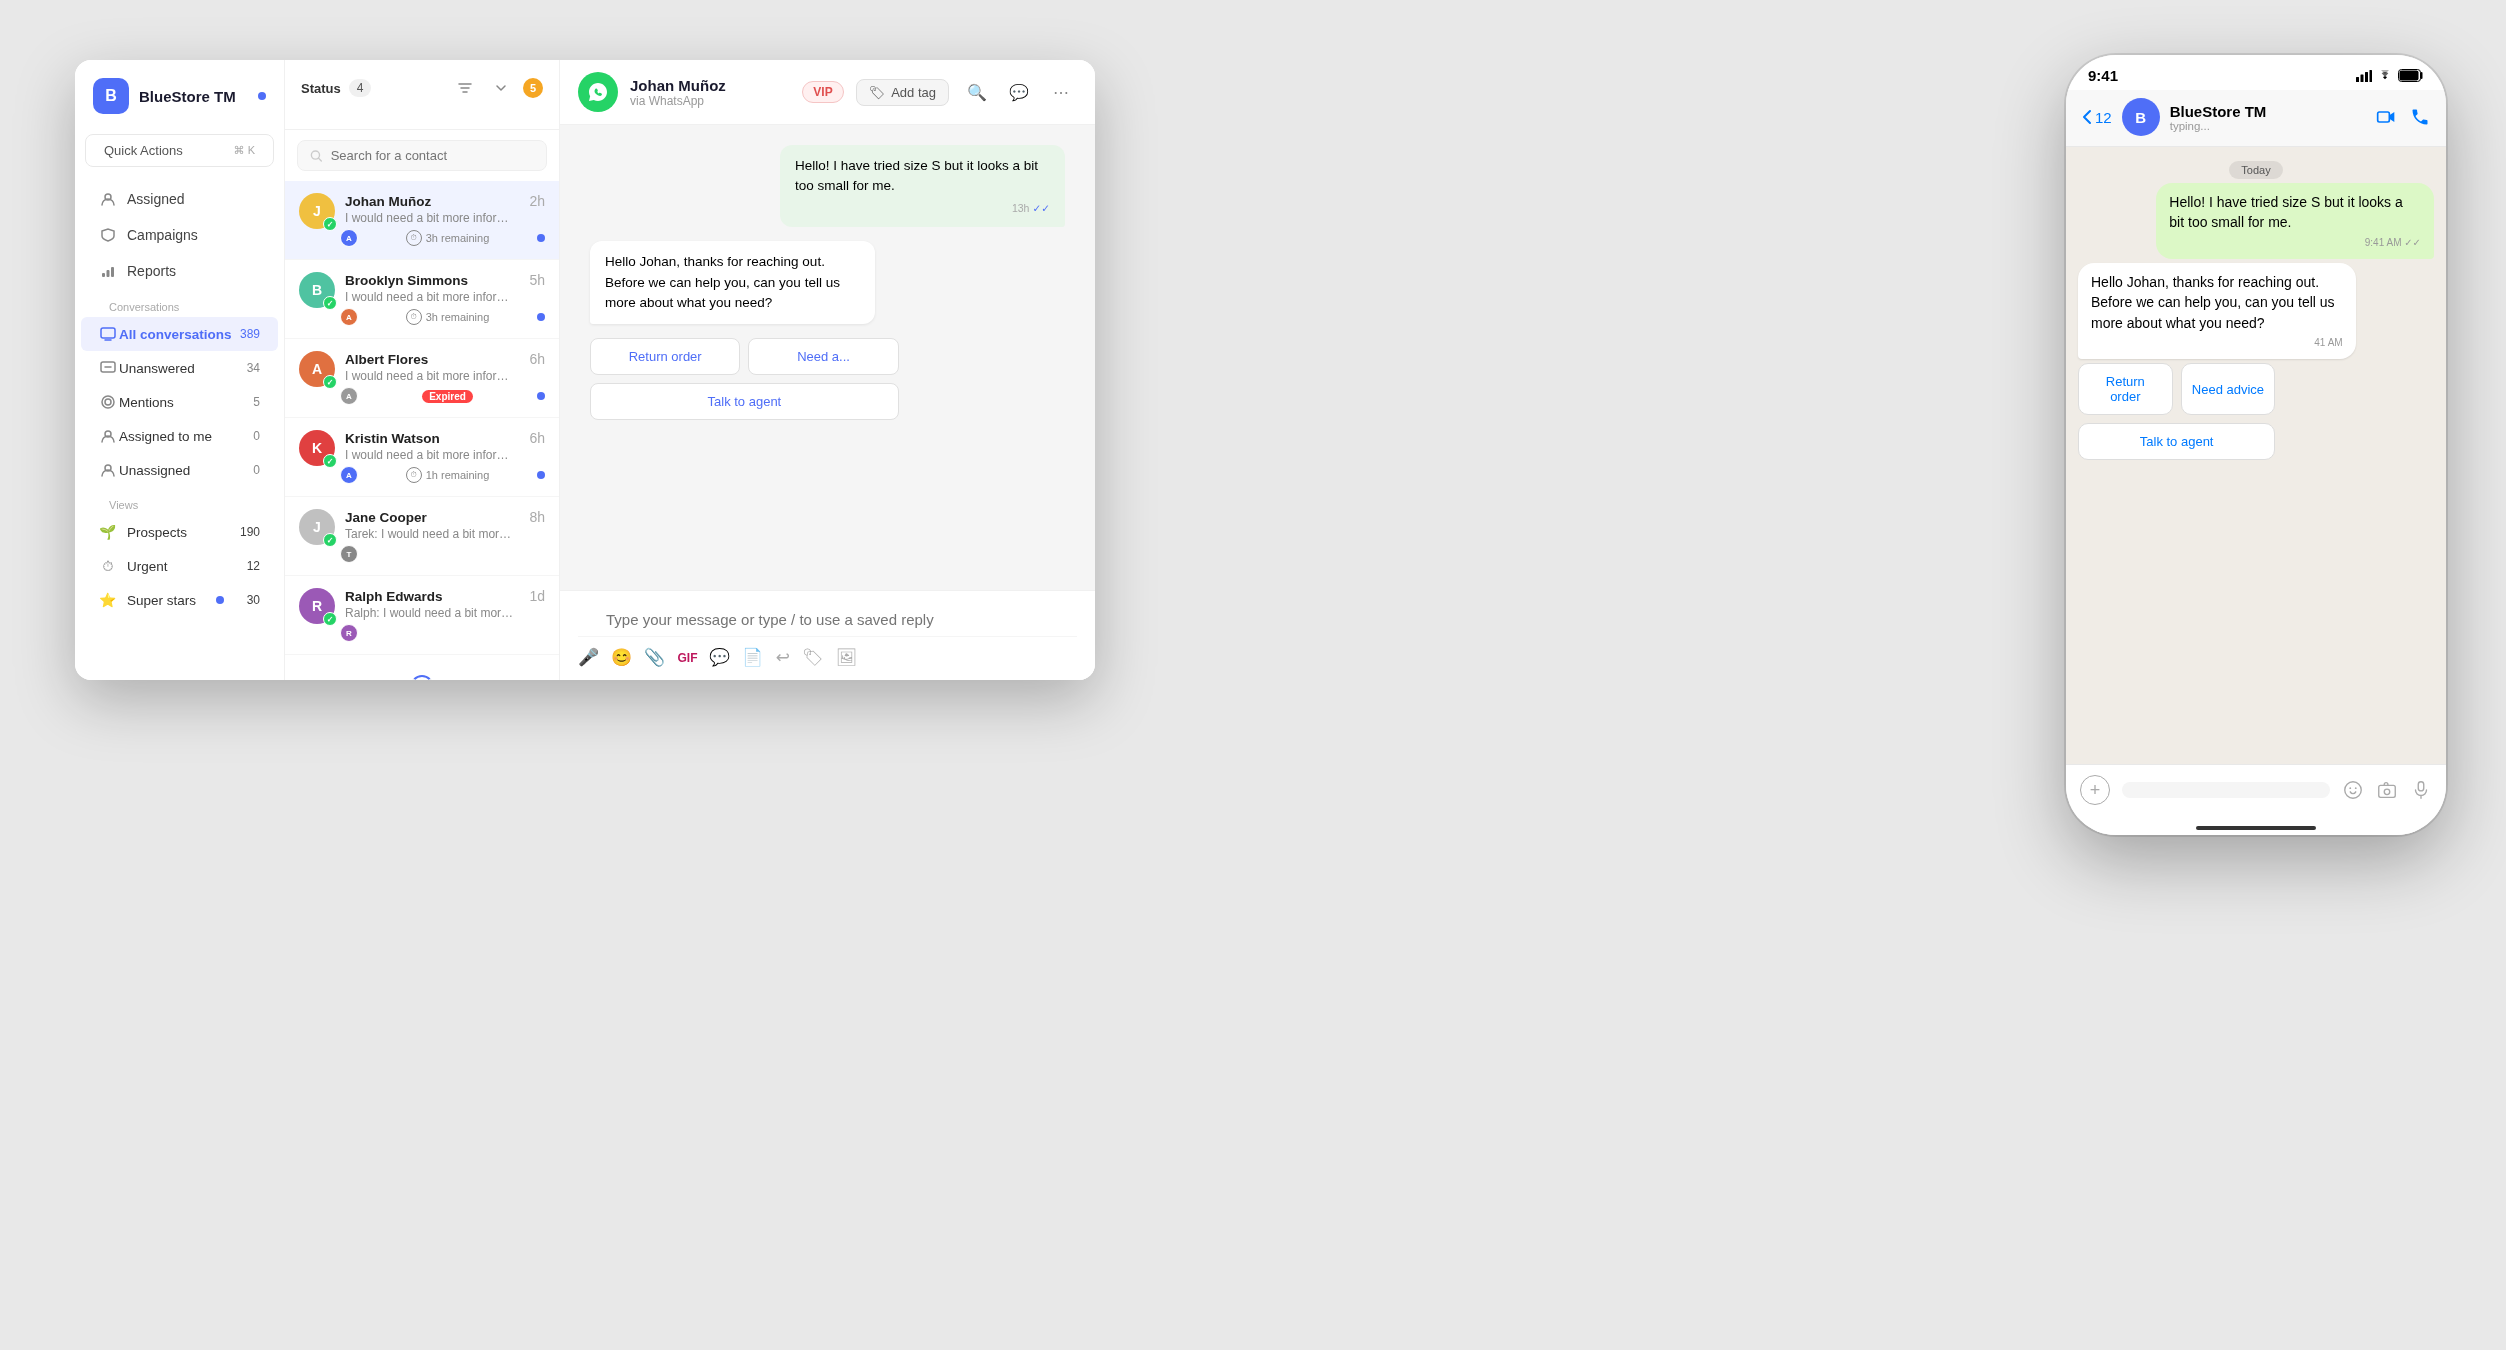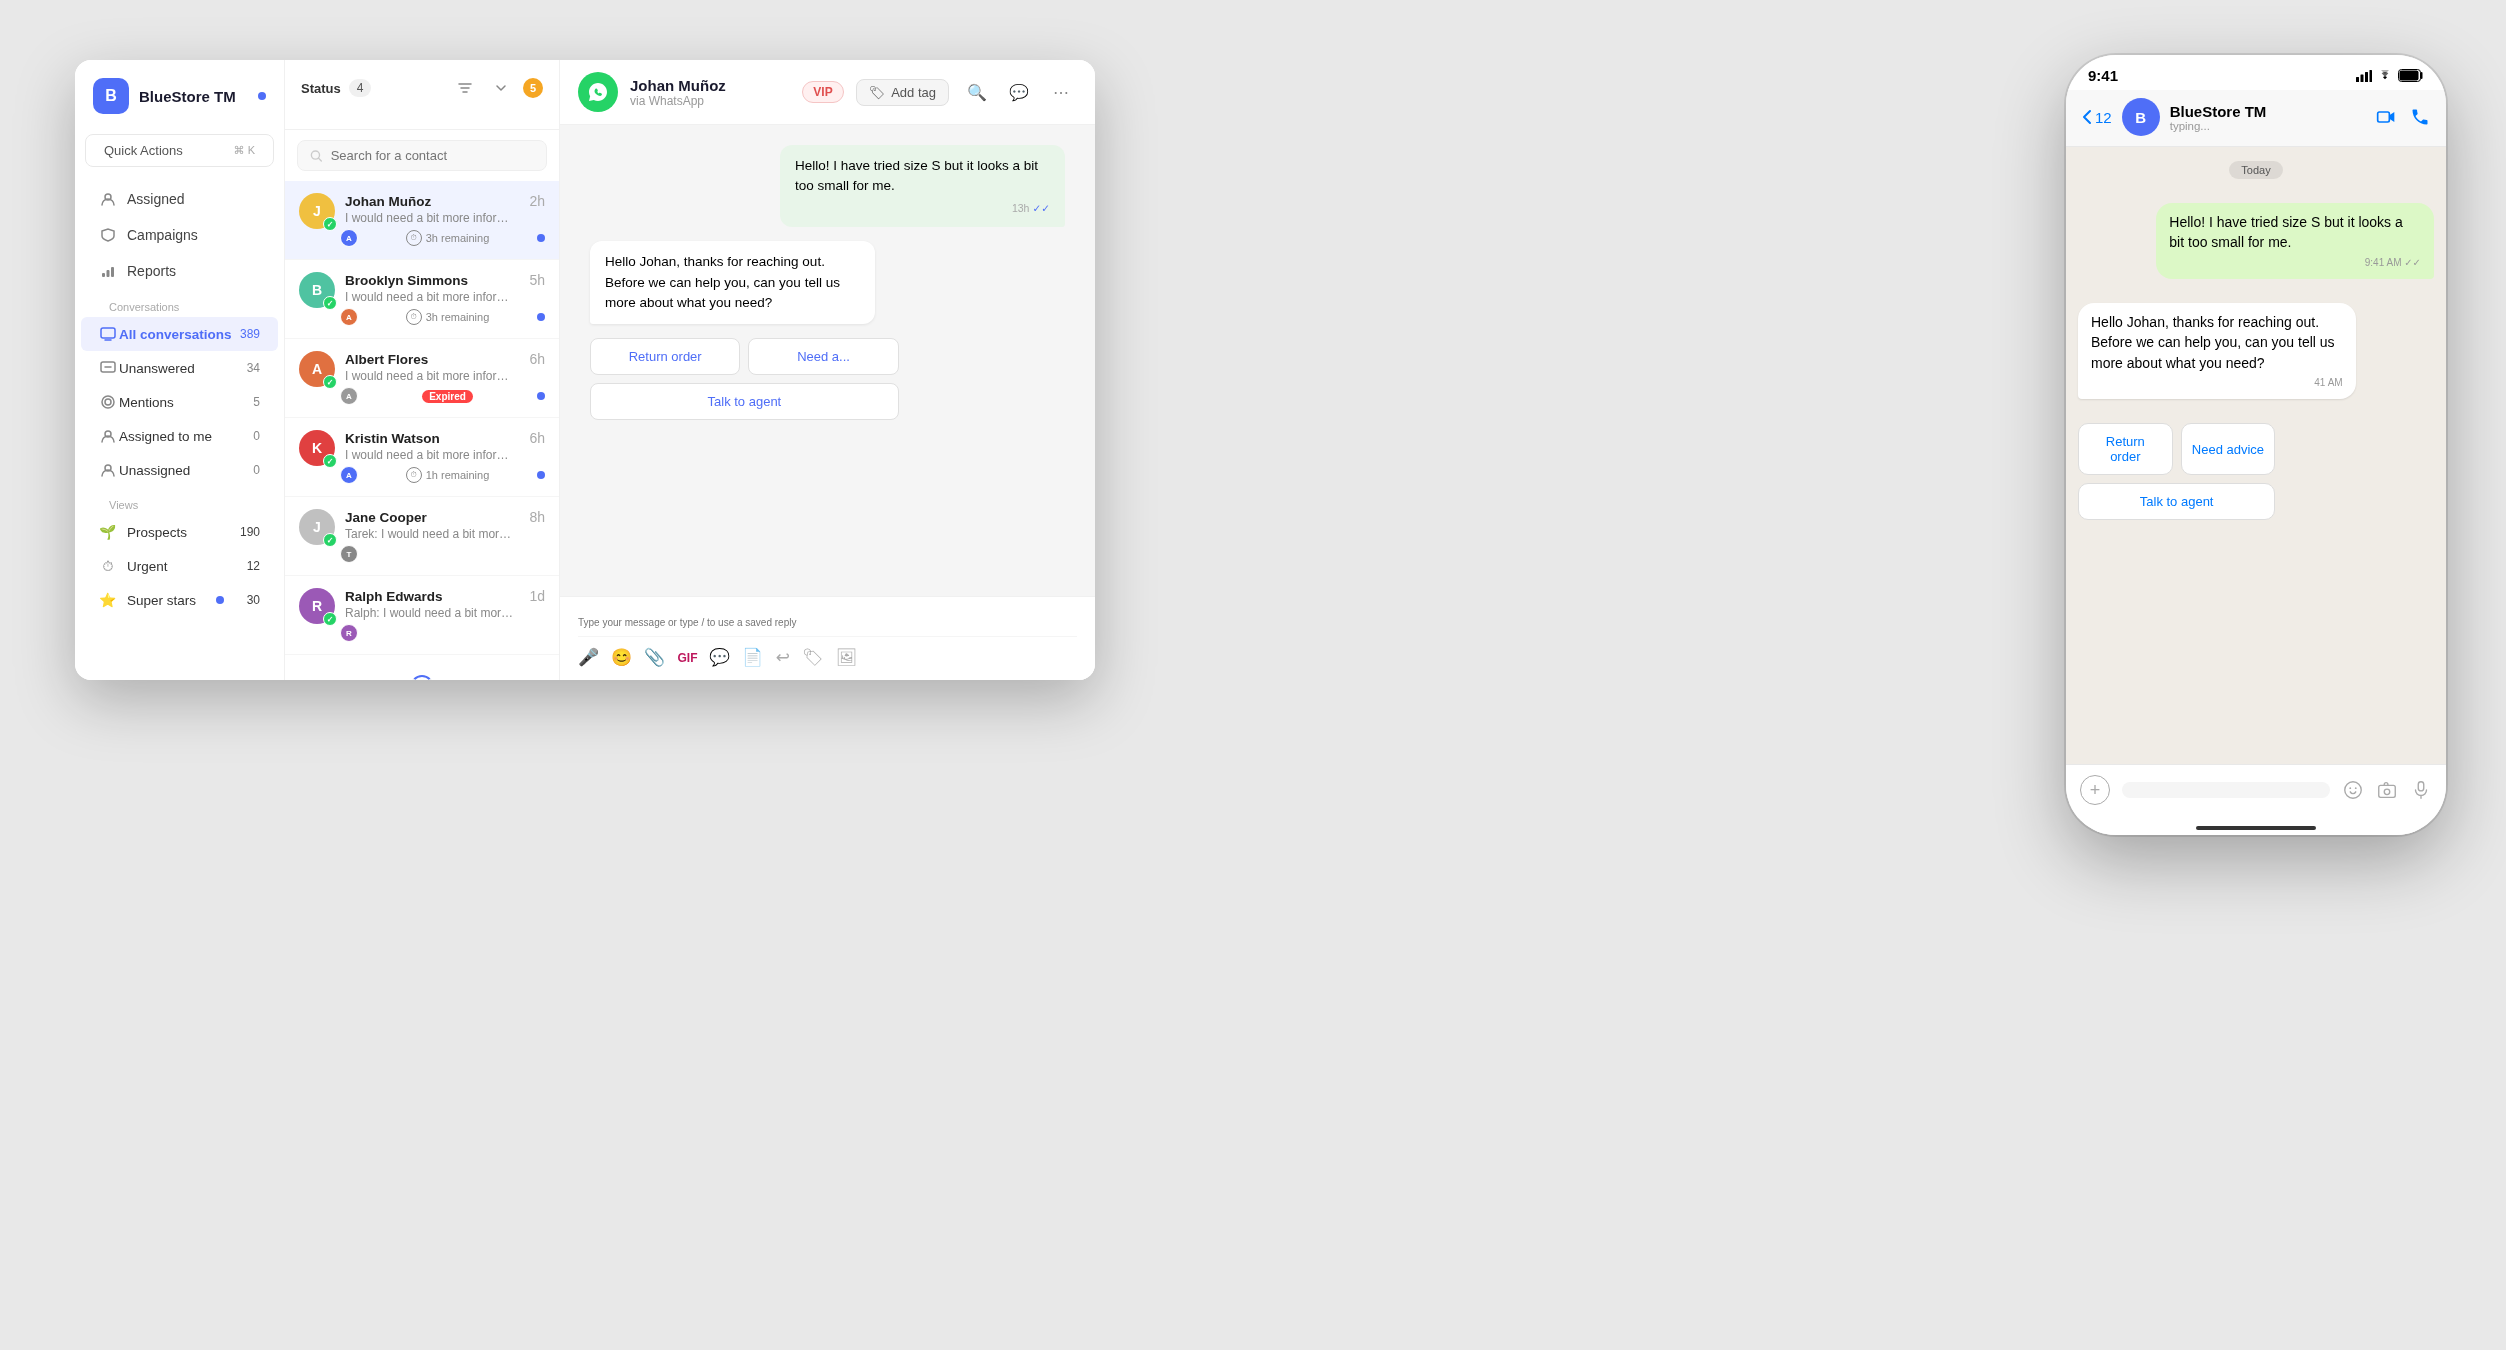--- a/index.html
+++ b/index.html
@@ -585,26 +585,27 @@
 
     .chat-input-area {
       background: #fff;
       border-top: 1px solid #f0f0f0;
       padding: 12px 18px;
     }
 
     .chat-input {
       width: 100%;
       border: none;
-      font-size: 10px;
+      font-size: 15px;
       color: #ec4899;
       outline: none;
       padding: 8px 0;
       background: transparent;
       font-family: inherit;
+      margin-left: 28px;
     }
 
     .chat-toolbar {
       display: flex;
       gap: 12px;
       align-items: center;
       padding-top: 10px;
       border-top: 1px solid #f5f5f5;
     }
 
@@ -707,21 +708,21 @@
       color: #007aff;
       font-size: 18px;
     }
 
     .iphone-messages {
       flex: 1;
       background: #f0ece6;
       padding: 14px 12px;
       display: flex;
       flex-direction: column;
-      gap: 24px;
+      gap: 4px;
       overflow-y: auto;
     }
 
     .iphone-date-divider {
       text-align: center;
       background: rgba(0,0,0,0.08);
       color: #555;
       font-size: 11px;
       padding: 3px 12px;
       border-radius: 10px;

